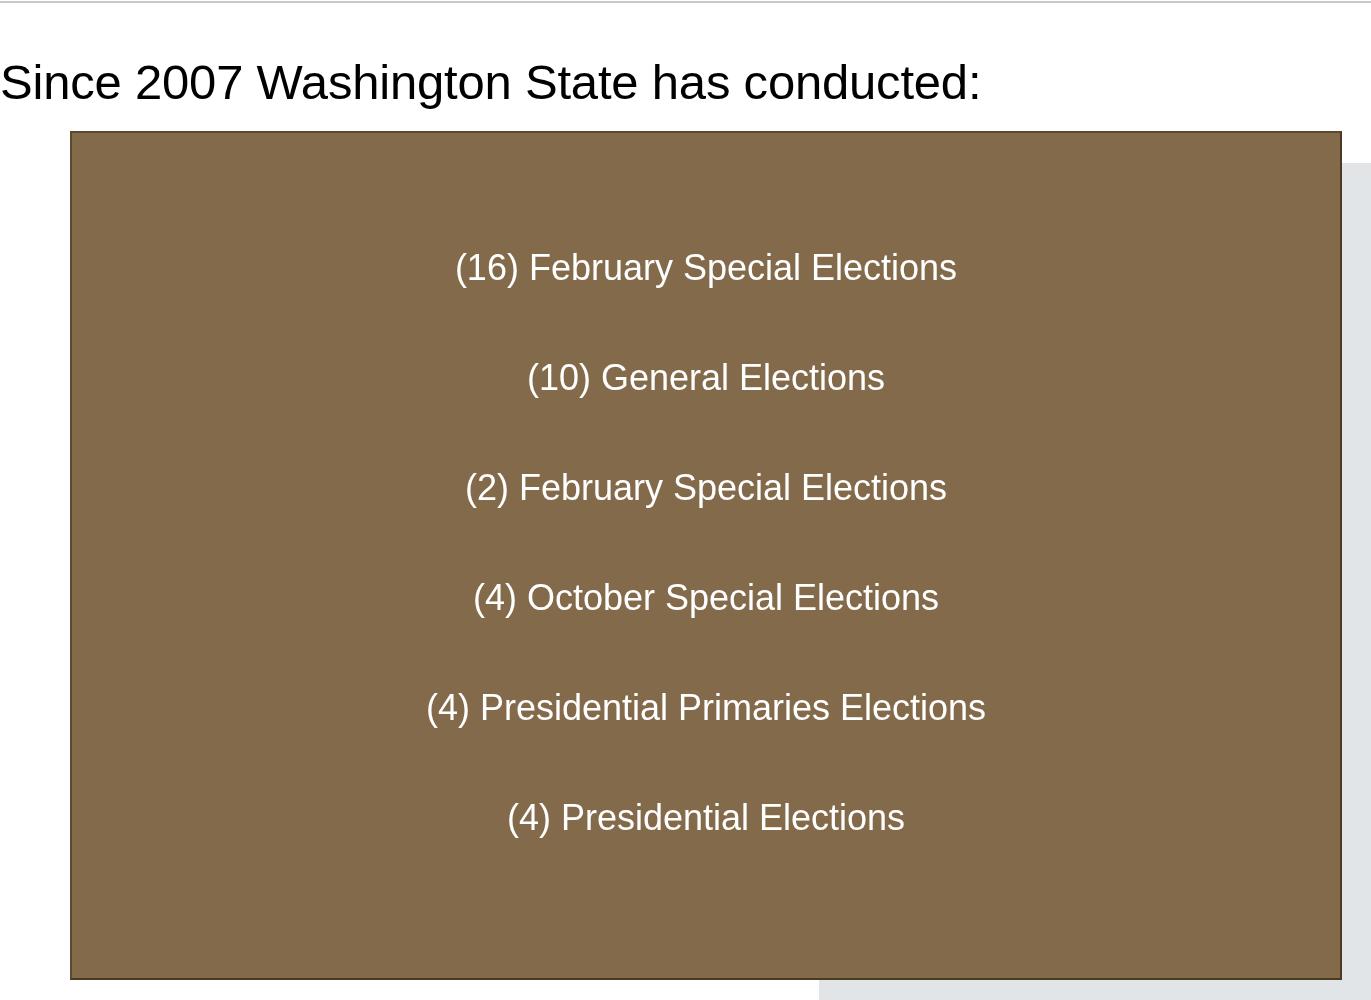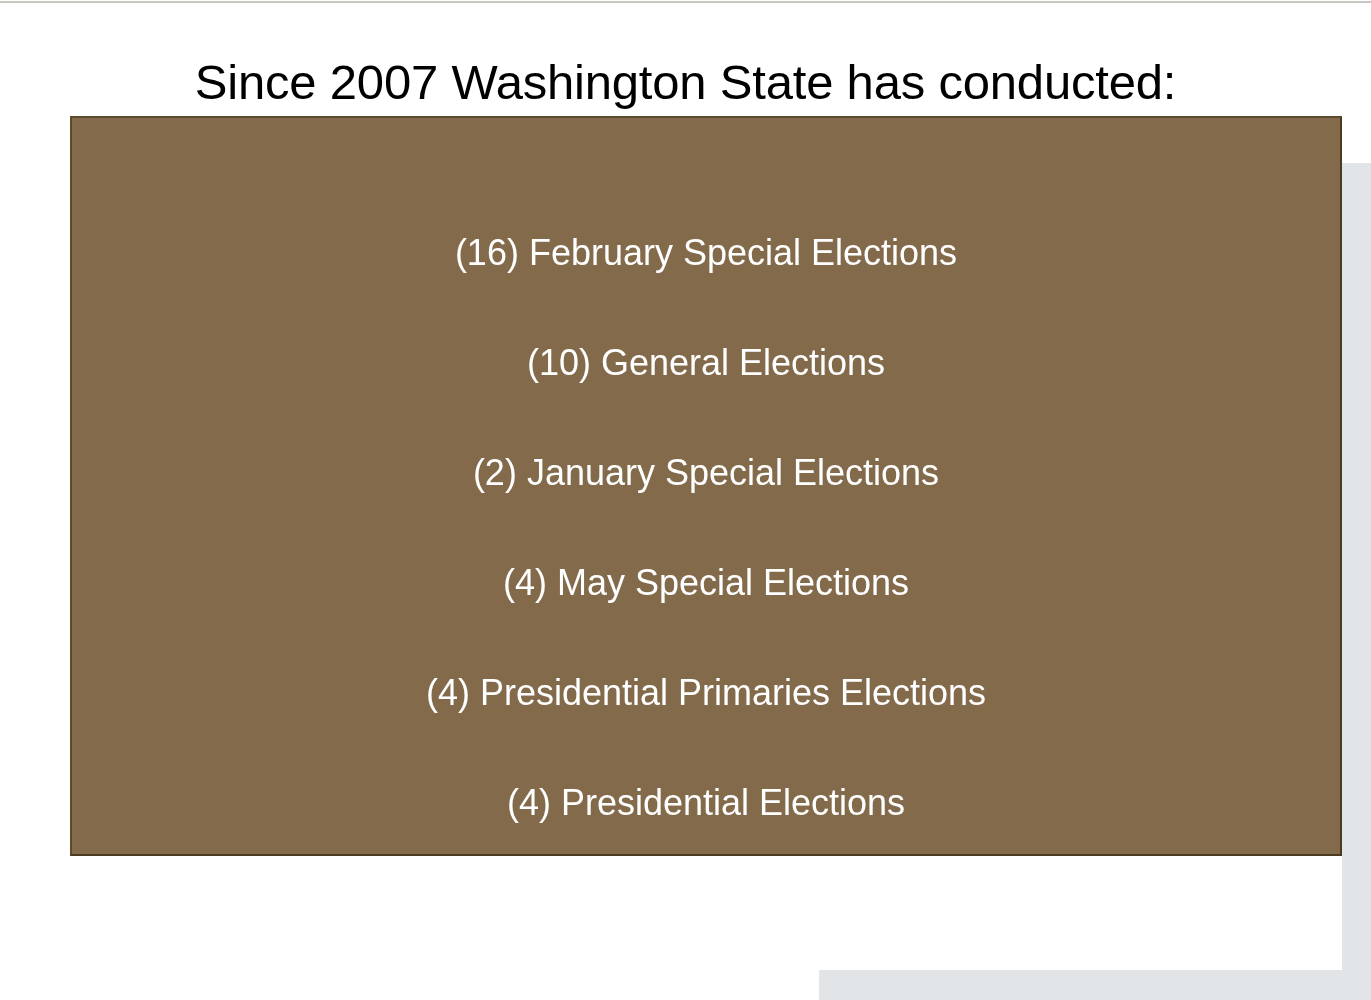--- a/index.html
+++ b/index.html
@@ -48,36 +48,35 @@
     height: 30px;
     background: #e1e5e8;
   }
 
   
   .slide-title {
     position: absolute;
     left: 0;
     top: 52px;
     width: 1371px;
-    text-align: center;
     font-size: 49px;
     line-height: 60px;
     font-weight: 400;
     color: #000000;
     letter-spacing: -0.2px;
     white-space: nowrap;
   }
 
   
   .content-box {
     position: absolute;
     left: 70px;
-    top: 116px;
+    top: 131px;
     width: 1272px;
-    height: 740px;
+    height: 849px;
     background: #836a4a;
     border: 2px solid #4a3a22;
     border-top-color: #5c4a2e;
     border-left-color: #5c4a2e;
     display: flex;
     flex-direction: column;
     justify-content: flex-start;
     align-items: center;
     padding-top: 113px;
   }
@@ -109,20 +108,20 @@
 
   <div class="bg-panel-right"></div>
   <div class="bg-panel-bottom"></div>
 
   <h1 class="slide-title">Since 2007 Washington State has conducted:</h1>
 
   <div class="content-box">
     <ul class="election-list">
       <li class="election-item">(16) February Special Elections</li>
       <li class="election-item">(10) General Elections</li>
-      <li class="election-item">(2) January Special Elections</li>
-      <li class="election-item">(4) May Special Elections</li>
+      <li class="election-item">(2) February Special Elections</li>
+      <li class="election-item">(4) October Special Elections</li>
       <li class="election-item">(4) Presidential Primaries Elections</li>
       <li class="election-item">(4) Presidential Elections</li>
     </ul>
   </div>
 
 </div>
 
 </body></html>

